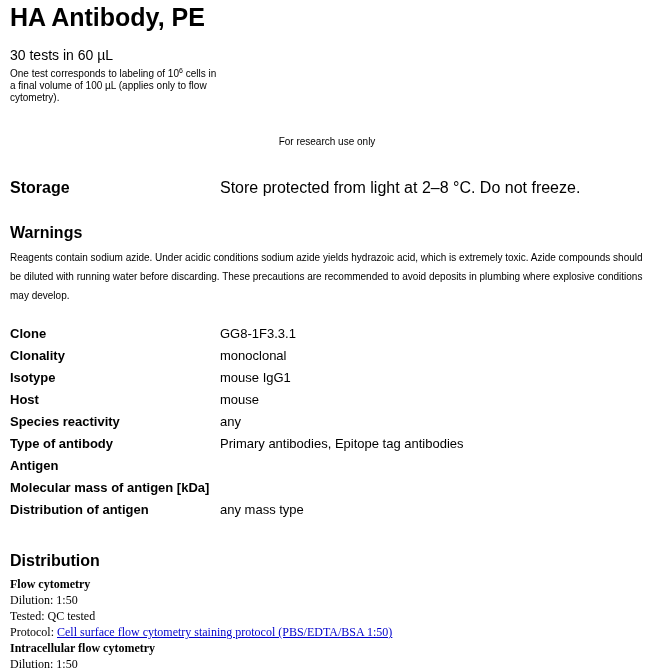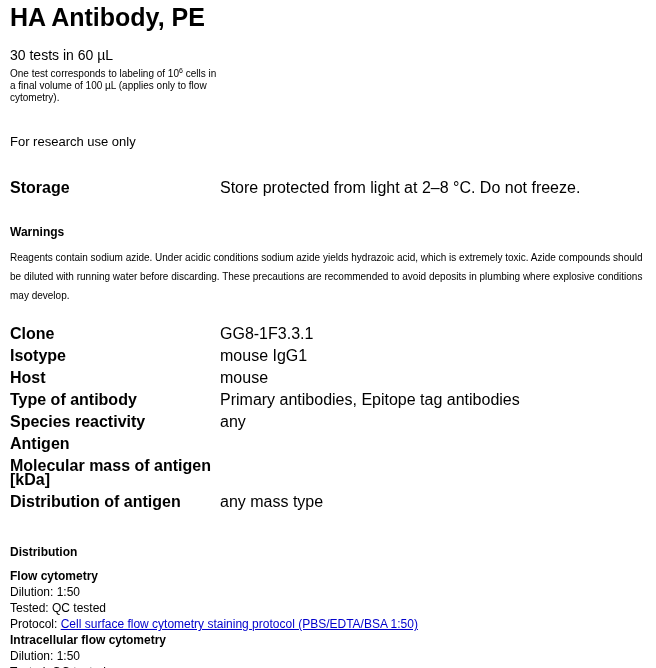--- a/index.html
+++ b/index.html
@@ -20,44 +20,44 @@
   }
 
   .kv-row { display: grid; grid-template-columns: 210px 1fr; align-items: start; }
 
   .order-row { margin-top: 16px; }
   .order-number { font-size: 13px; line-height: 15px; }
   .order-size { font-size: 14px; line-height: 15px; }
   .order-note { font-size: 10px; line-height: 12px; margin-top: 5px; }
   .order-note sup { font-size: 7px; line-height: 0; }
 
-  .research { font-size: 13px; line-height: 15px; margin-top: 30px; }
+  .research { font-size: 10px; line-height: 15px; margin-top: 30px; text-align: center; }
 
   .storage-row { margin-top: 32px; font-size: 16px; line-height: 14px; }
   .label-bold { font-weight: bold; }
 
   .section-heading {
-    font-size: 12px; font-weight: bold;
+    font-size: 16px; font-weight: bold;
     line-height: 19px; margin: 28px 0 6px 0;
   }
 
   .warnings-text {
     font-size: 10px; line-height: 19px;
     margin: 0; max-width: 636px;
   }
 
   .spec-table { margin-top: 18px; }
   .spec-row {
     display: grid; grid-template-columns: 210px 1fr;
-    font-size: 16px; line-height: 14px; padding: 4px 0;
+    font-size: 13px; line-height: 14px; padding: 4px 0;
   }
   .spec-label { font-weight: bold; }
 
   .applications-heading { margin-top: 30px; margin-bottom: 6px; }
-  .app-line { font-size: 12px; line-height: 16px; }
+  .app-line { font-size: 12px; line-height: 16px; font-family: Liberation Serif, serif; }
   .app-name { font-weight: bold; }
   a.protocol-link { color: var(--link); text-decoration: underline; cursor: pointer; }
 </style>
 </head>
 <body>
 
 <div class="page">
 
   <h1 class="title">HA Antibody, PE</h1>
 
@@ -77,34 +77,38 @@
 
   <h2 class="section-heading">Warnings</h2>
   <p class="warnings-text">Reagents contain sodium azide. Under acidic conditions sodium azide yields hydrazoic acid, which is extremely toxic. Azide compounds should be diluted with running water before discarding. These precautions are recommended to avoid deposits in plumbing where explosive conditions may develop.</p>
 
   <div class="spec-table">
     <div class="spec-row">
       <div class="spec-label">Clone</div>
       <div class="spec-value">GG8-1F3.3.1</div>
     </div>
     <div class="spec-row">
+      <div class="spec-label">Clonality</div>
+      <div class="spec-value">monoclonal</div>
+    </div>
+    <div class="spec-row">
       <div class="spec-label">Isotype</div>
       <div class="spec-value">mouse IgG1</div>
     </div>
     <div class="spec-row">
       <div class="spec-label">Host</div>
       <div class="spec-value">mouse</div>
     </div>
     <div class="spec-row">
+      <div class="spec-label">Species reactivity</div>
+      <div class="spec-value">any</div>
+    </div>
+    <div class="spec-row">
       <div class="spec-label">Type of antibody</div>
       <div class="spec-value">Primary antibodies, Epitope tag antibodies</div>
-    </div>
-    <div class="spec-row">
-      <div class="spec-label">Species reactivity</div>
-      <div class="spec-value">any</div>
     </div>
     <div class="spec-row">
       <div class="spec-label">Antigen</div>
     </div>
     <div class="spec-row">
       <div class="spec-label">Molecular mass of antigen [kDa]</div>
     </div>
     <div class="spec-row">
       <div class="spec-label">Distribution of antigen</div>
       <div class="spec-value">any mass type</div>

